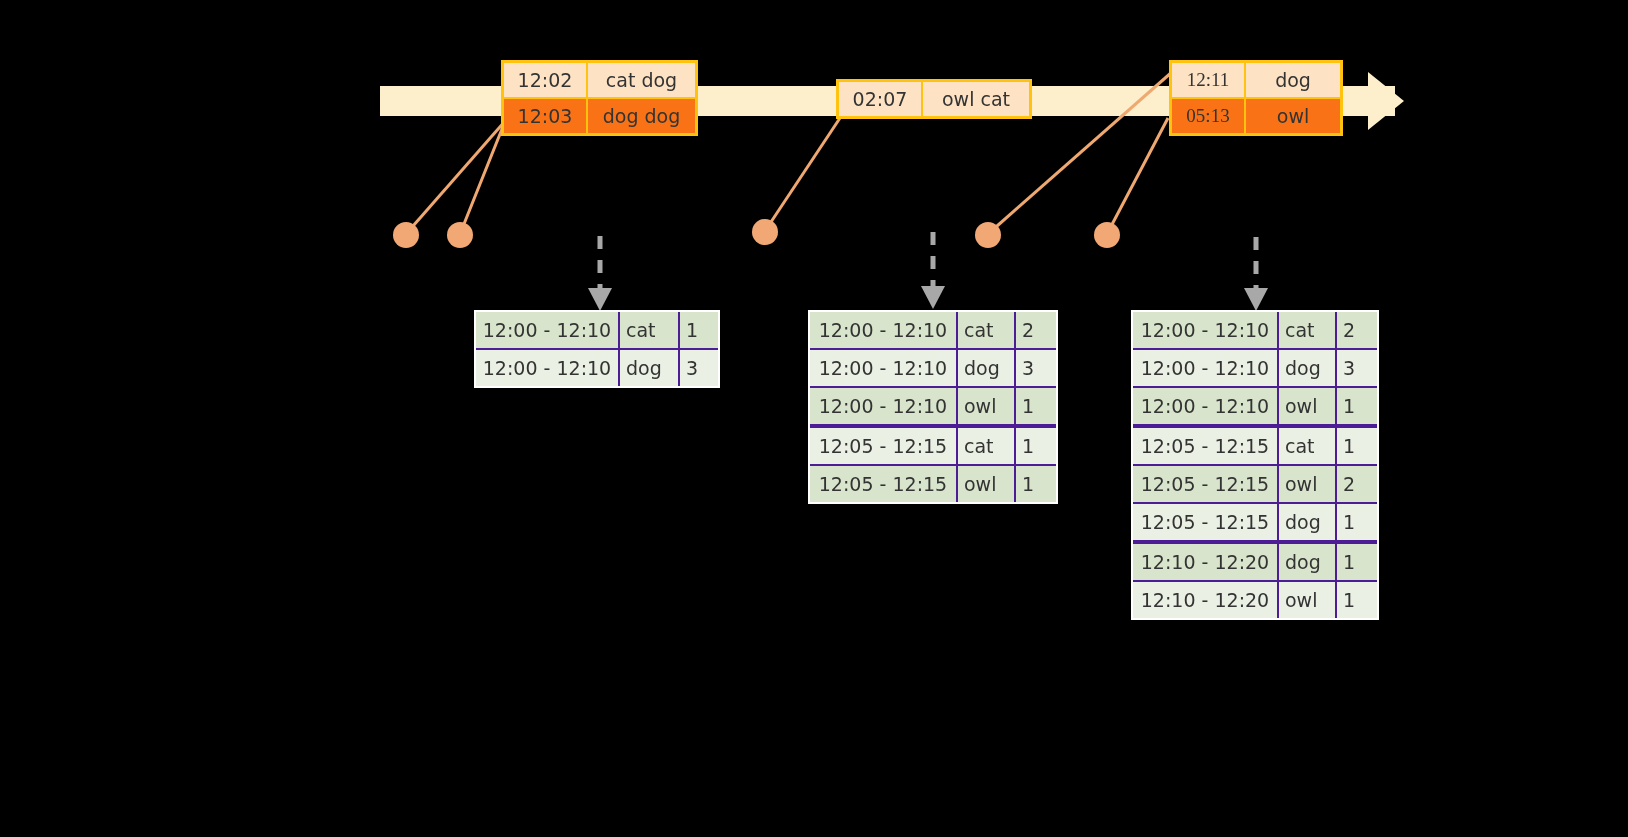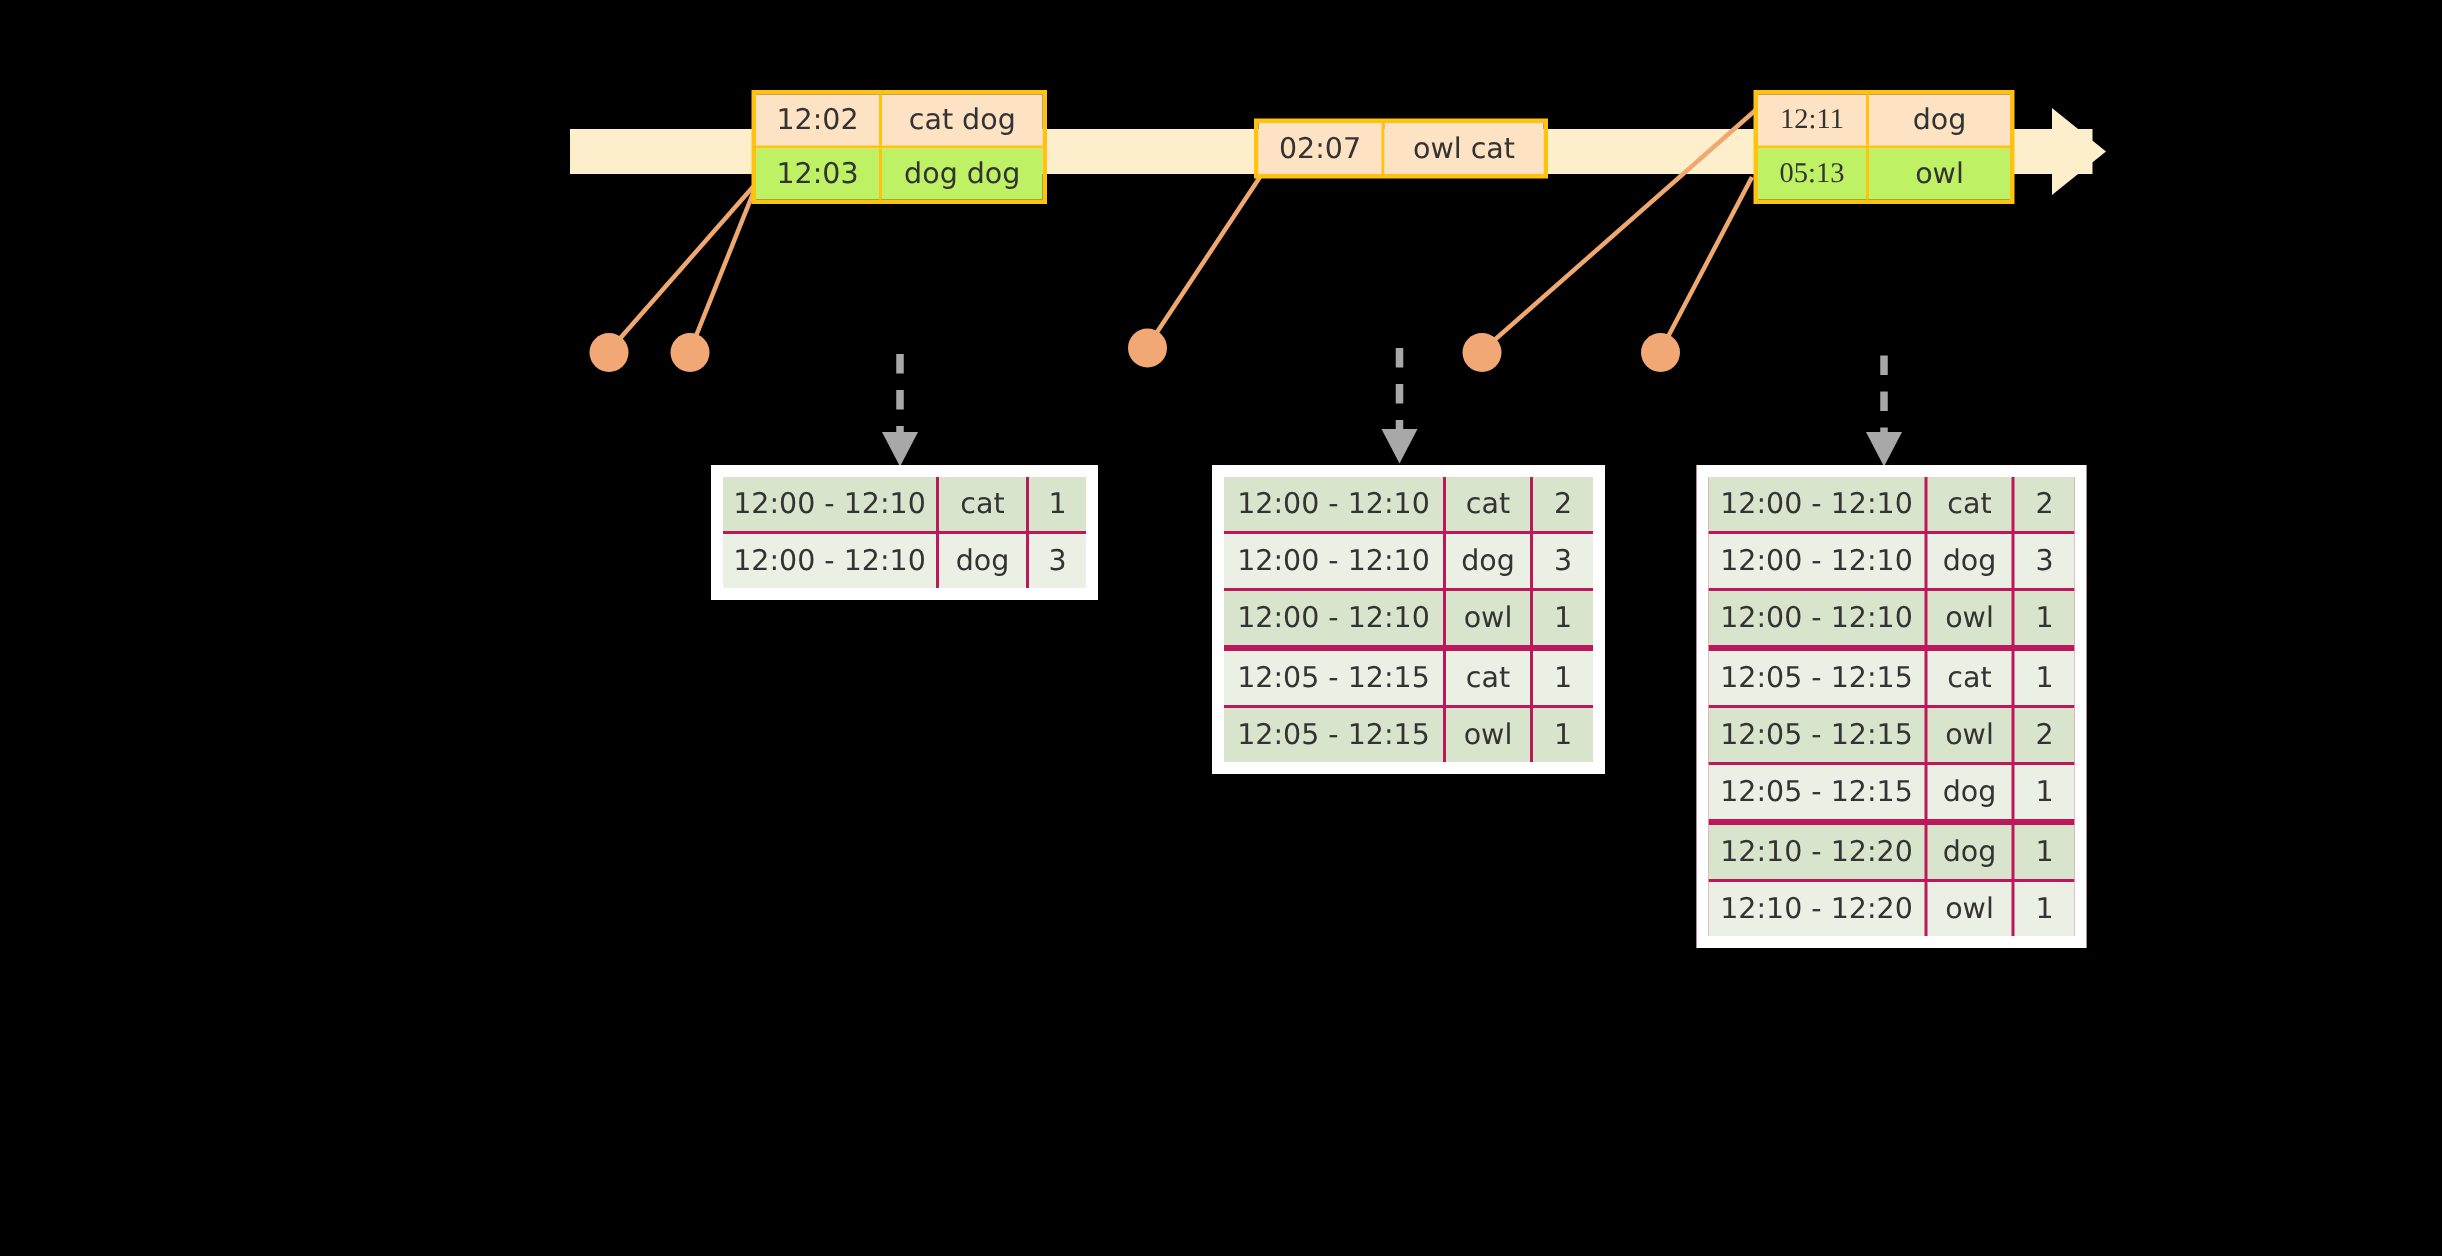--- a/index.html
+++ b/index.html
@@ -26,49 +26,49 @@
   }
 
   
   .ev-box{
     position:absolute;border:3px solid #FFC20E;box-sizing:border-box;
     display:flex;flex-direction:column;
   }
   .ev-row{display:flex;box-sizing:border-box;}
   .ev-row + .ev-row{border-top:2px solid #FFC20E;}
   .ev-row.shadeA .ev-time,.ev-row.shadeA .ev-words{background:#FDE2C4;}
-  .ev-row.shadeB .ev-time,.ev-row.shadeB .ev-words{background:#bef264;}
+  .ev-row.shadeB .ev-time,.ev-row.shadeB .ev-words{background:#f97316;}
   .ev-time{
     width:84px;padding:4px 6px;box-sizing:border-box;
     text-align:center;font-size:19px;line-height:26px;
     border-right:2px solid #FFC20E;white-space:nowrap;
   }
   .ev-words{
     flex:1;padding:4px 10px;box-sizing:border-box;
     text-align:center;font-size:19px;line-height:26px;white-space:nowrap;
   }
 
   #ev-box-1{left:501px;top:60px;width:197px;}
   #ev-box-2{left:836px;top:79px;width:196px;}
   #ev-box-3{left:1169px;top:60px;width:174px;}
   #ev-box-3 .ev-time{width:74px;font-family:Liberation Serif, serif;}
 
   
   .res-table{
-    position:absolute;border:8px solid #ffffff;box-sizing:border-box;
-    background:#be185d;
+    position:absolute;border:2px solid #ffffff;box-sizing:border-box;
+    background:#4c1d95;
   }
   .res-row{display:flex;box-sizing:border-box;}
   .res-row + .res-row{margin-top:2px;}
   .res-row.gap{margin-top:4px;}
   .res-row.shadeA .cell{background:#D8E4CB;}
   .res-row.shadeB .cell{background:#EAF0E4;}
   .cell{
     box-sizing:border-box;font-size:19px;line-height:28px;
-    padding:4px 6px;text-align:center;white-space:nowrap;
+    padding:4px 6px;white-space:nowrap;
   }
   .cell.window{width:142px;text-align:center;}
   .cell.word{width:58px;margin-left:2px;}
   .cell.count{width:38px;margin-left:2px;}
 
   #res-table-1{left:474px;top:310px;}
   #res-table-2{left:808px;top:310px;}
   #res-table-3{left:1131px;top:310px;}
   #res-table-3 .cell.window{width:144px;}
   #res-table-3 .cell.word{width:56px;}

